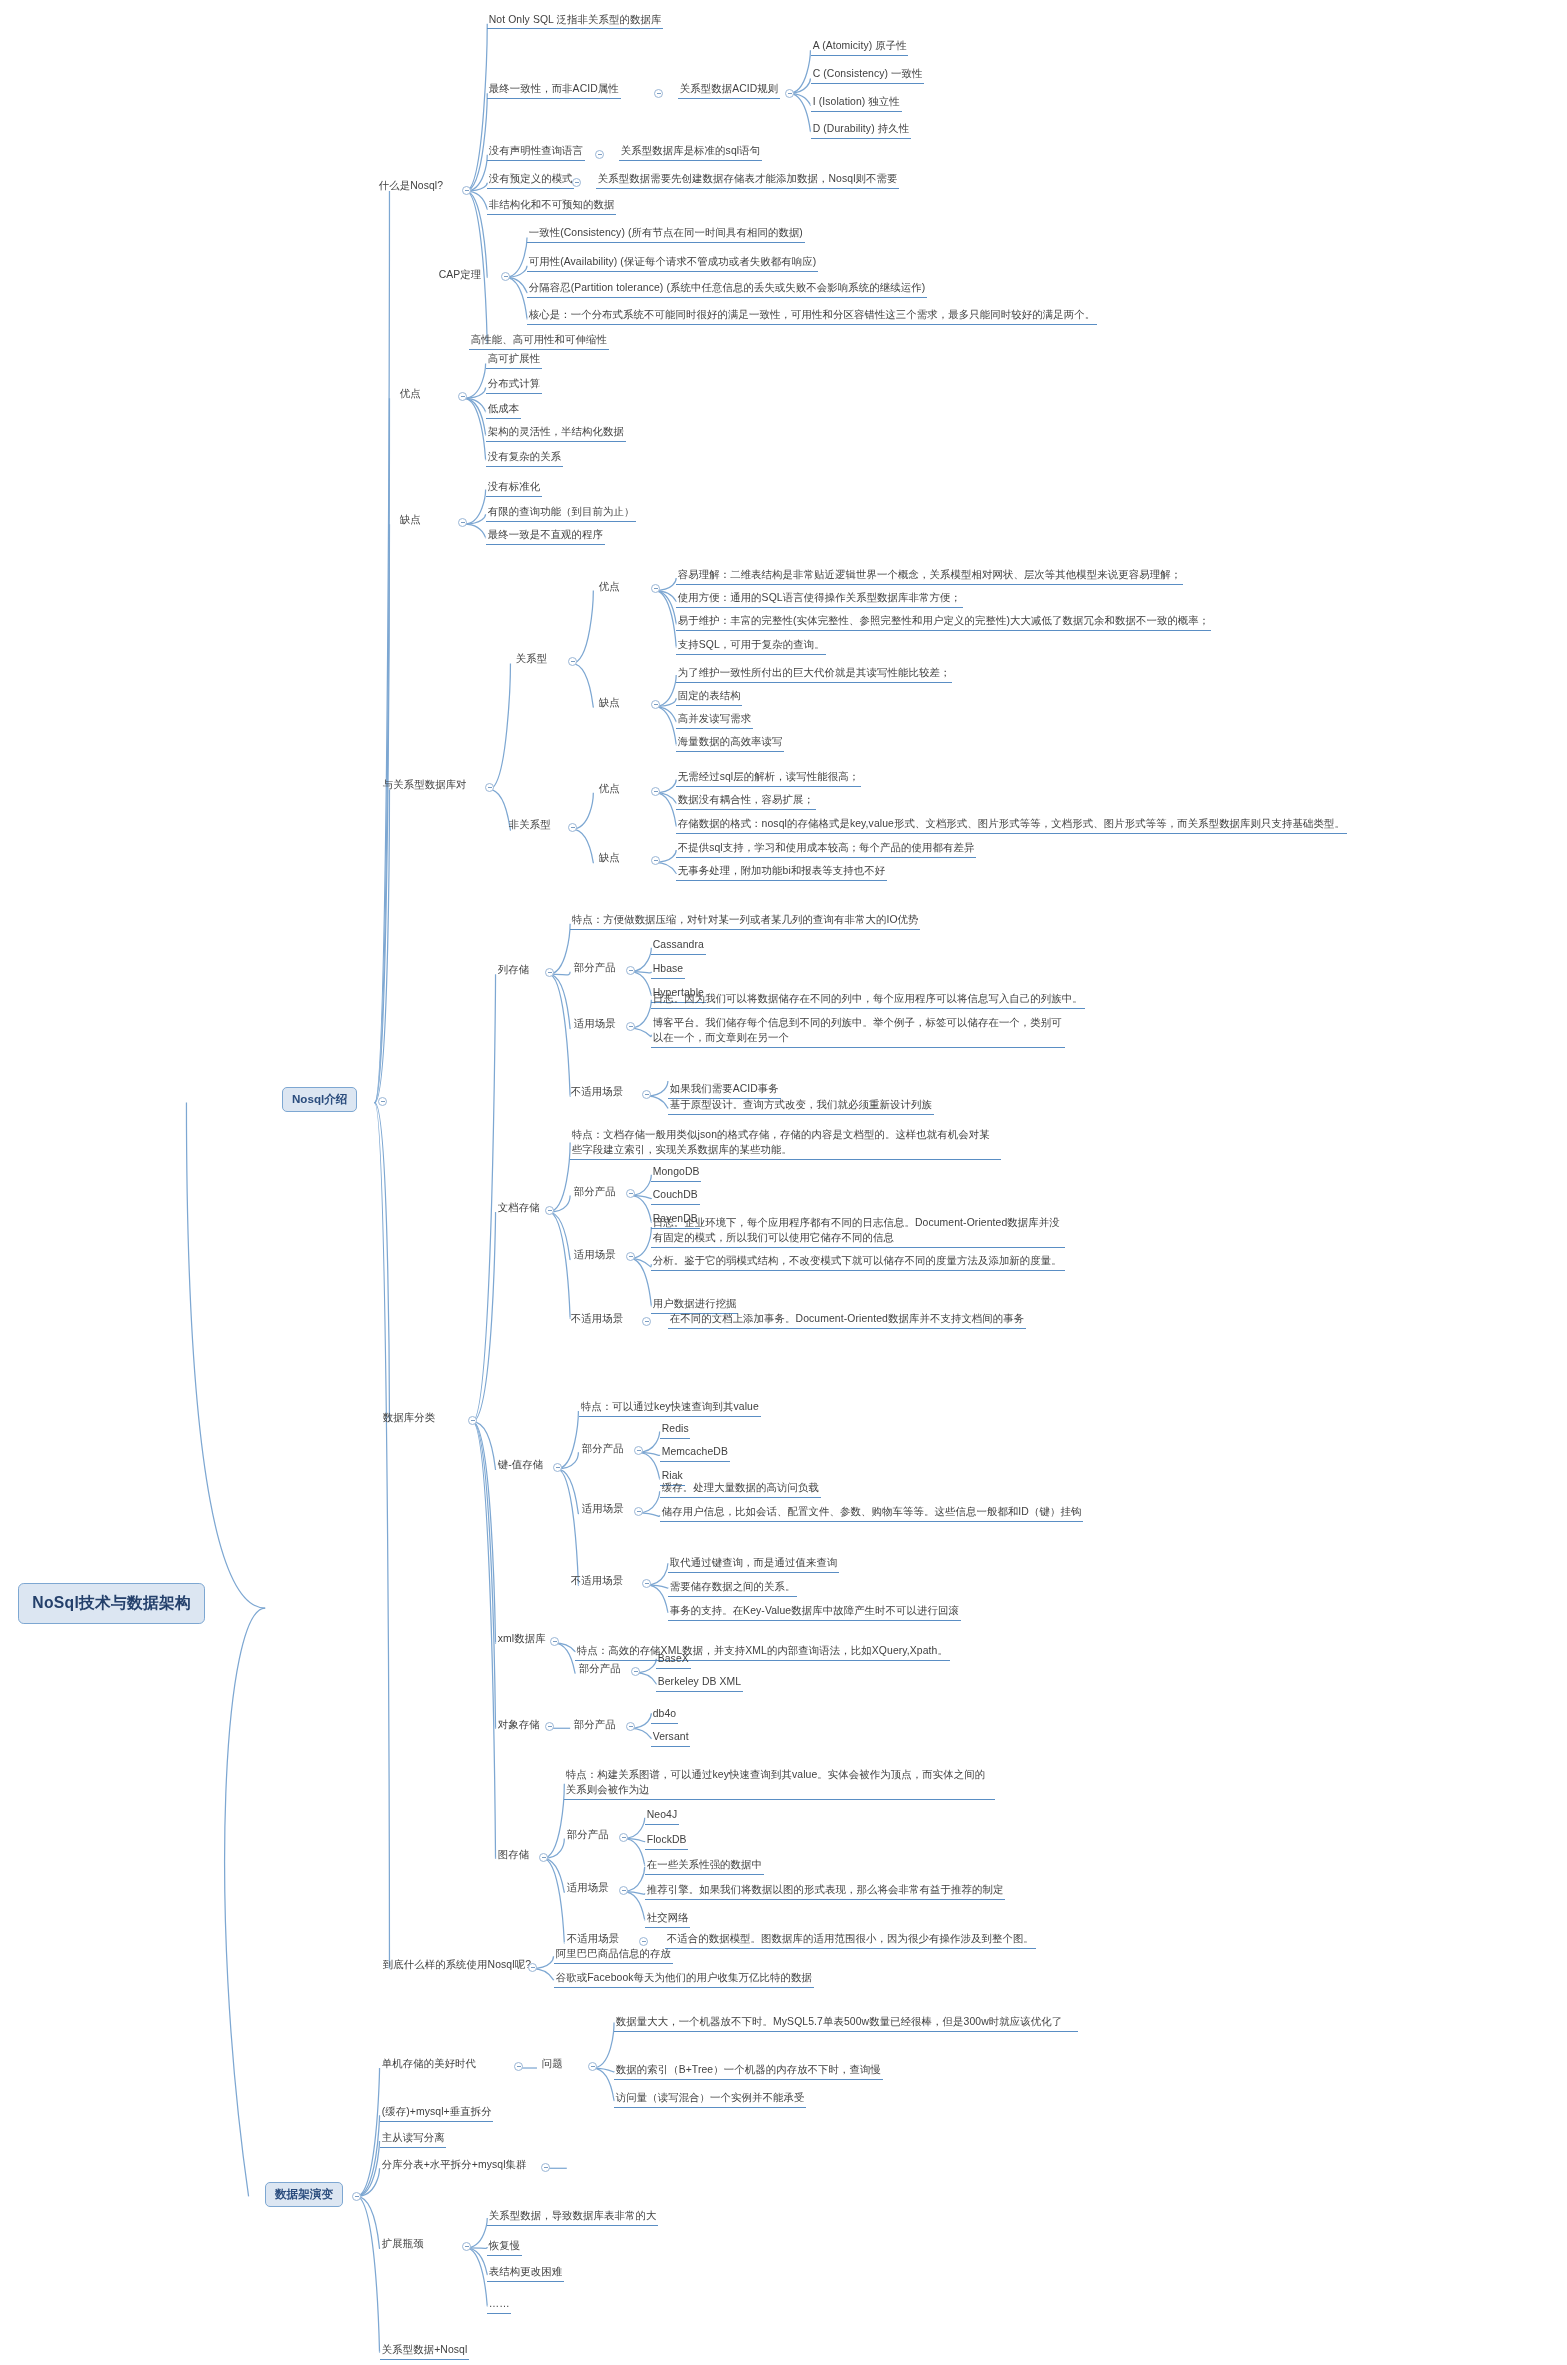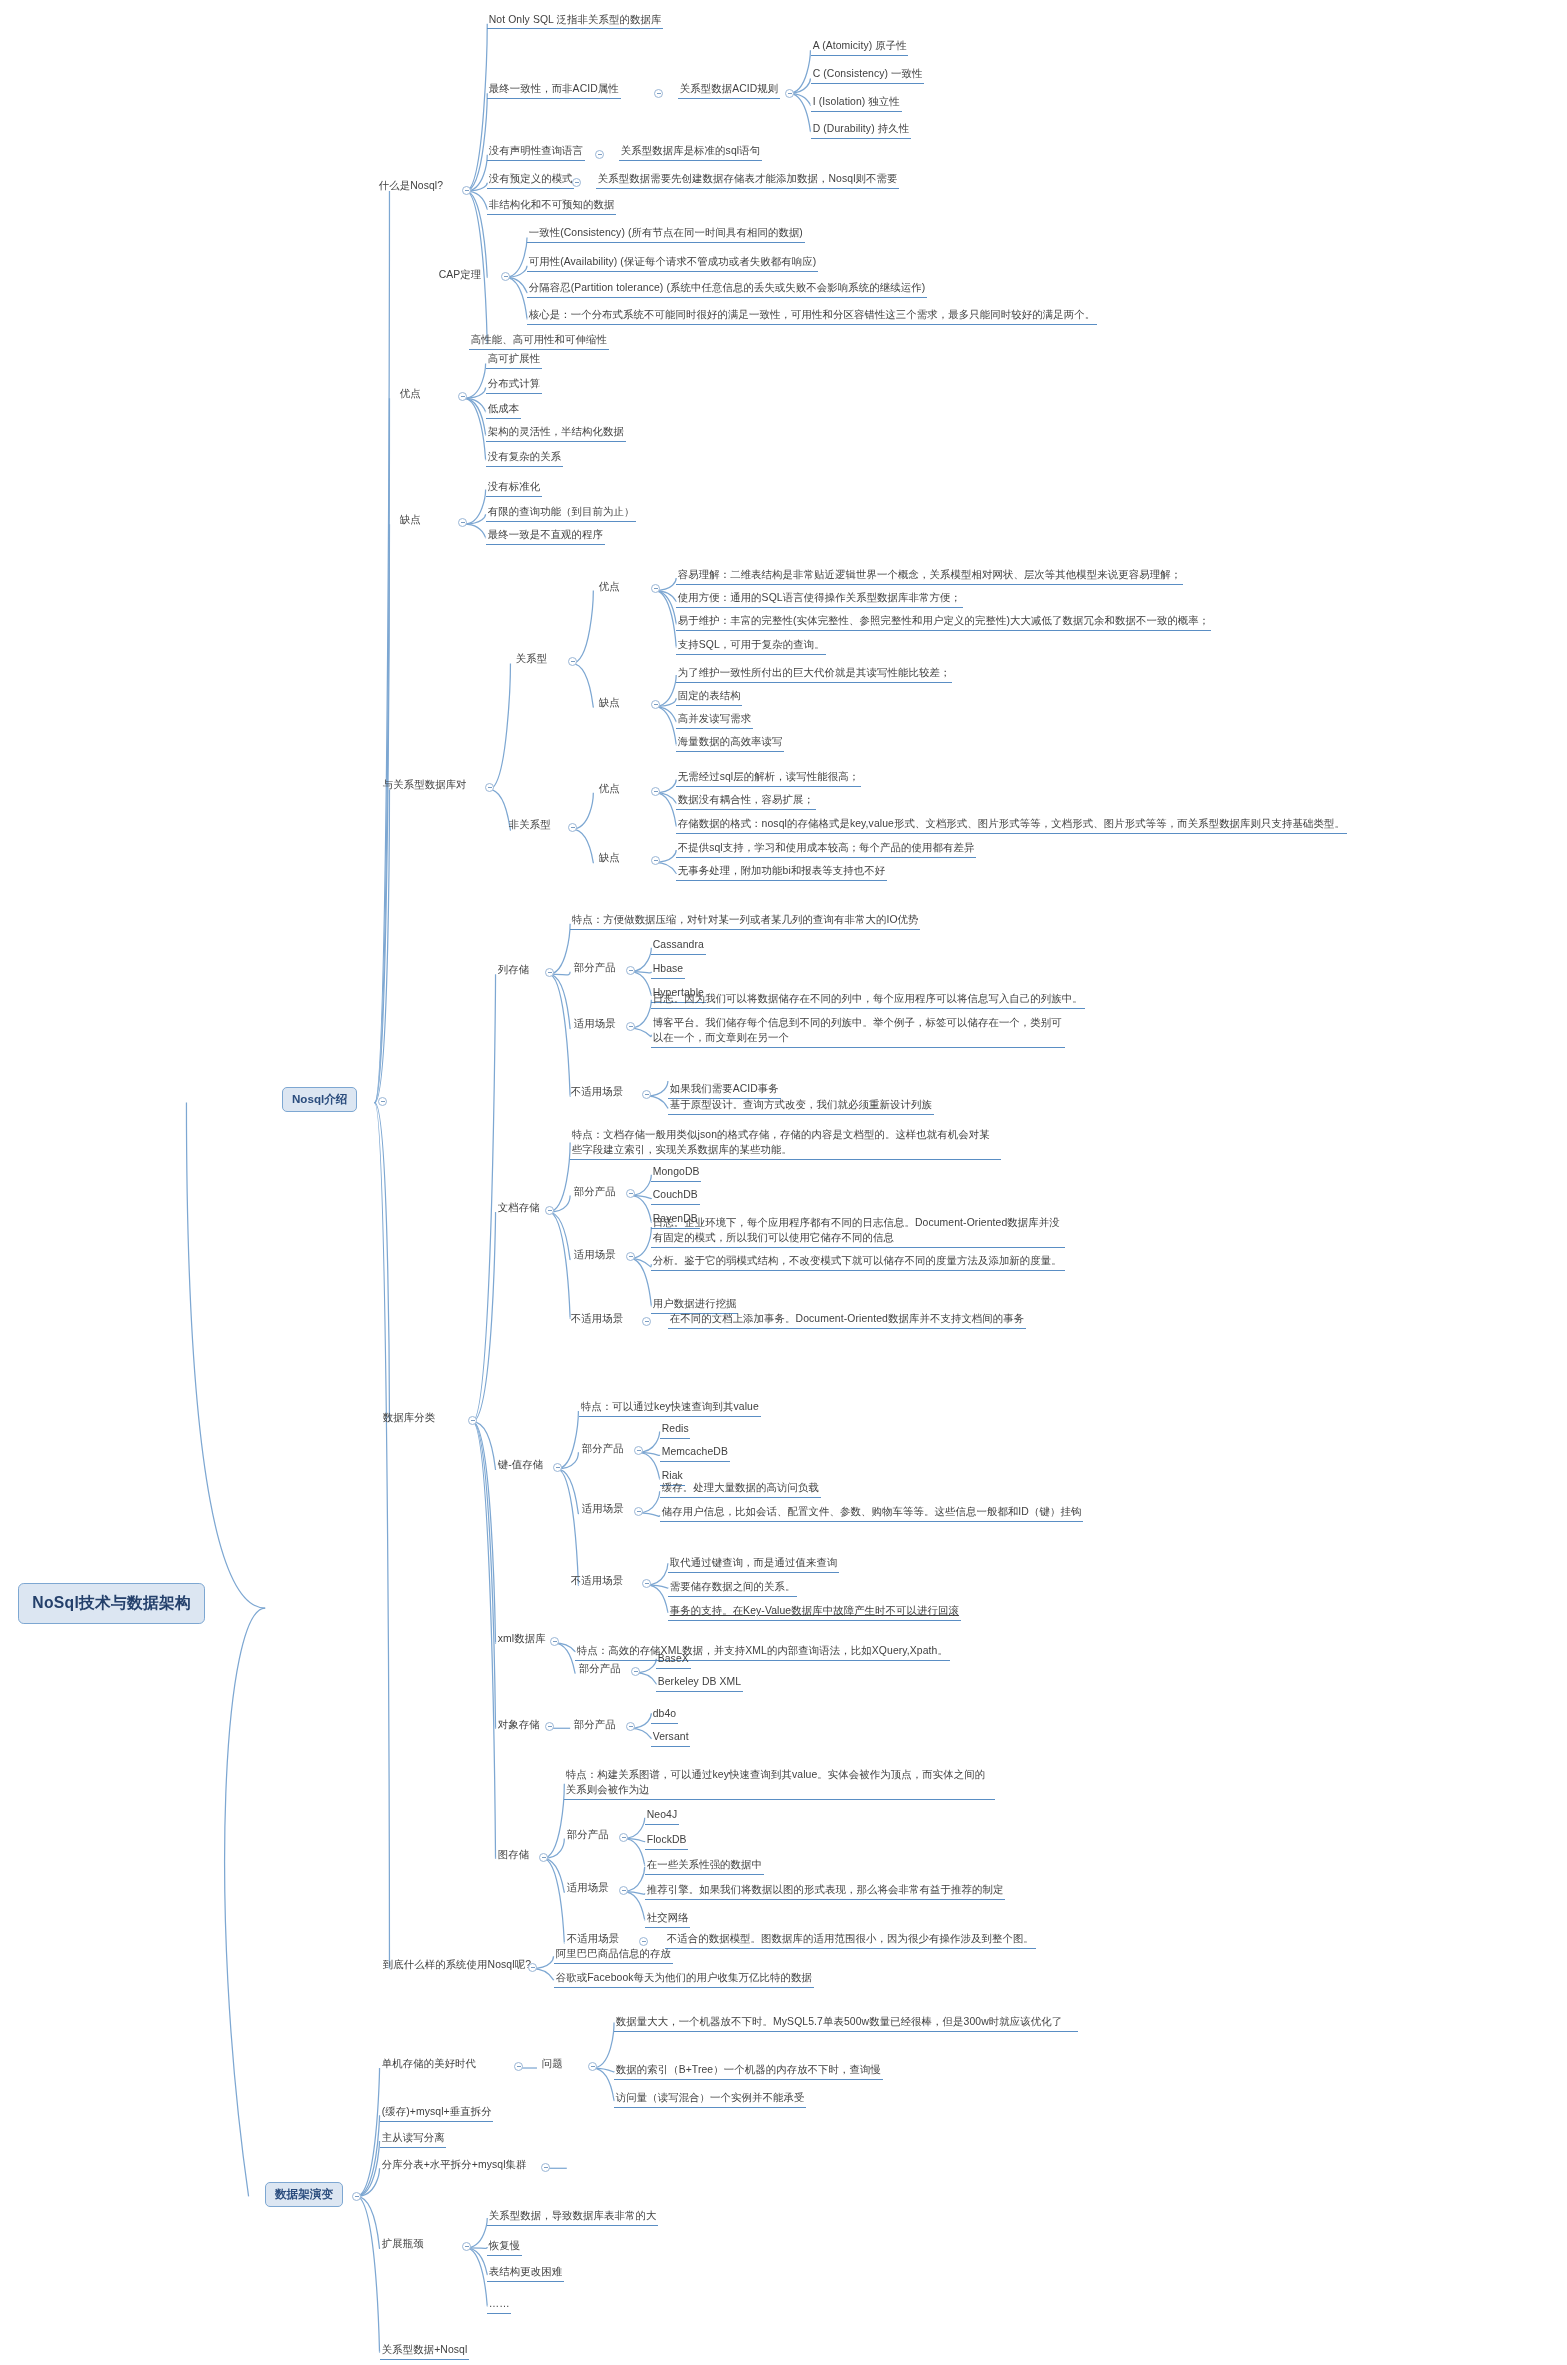--- a/index.html
+++ b/index.html
@@ -375,21 +375,21 @@
 
   <div class="node nb" style="left:580px; top:1501px;">适用场景</div>
   <div class="toggle" style="left:634px; top:1507px;"></div>
   <div class="node" style="left:660px; top:1480px;">缓存。处理大量数据的高访问负载</div>
   <div class="node" style="left:660px; top:1504px;">储存用户信息，比如会话、配置文件、参数、购物车等等。这些信息一般都和ID（键）挂钩</div>
 
   <div class="node nb" style="left:569px; top:1573px;">不适用场景</div>
   <div class="toggle" style="left:642px; top:1579px;"></div>
   <div class="node" style="left:668px; top:1555px;">取代通过键查询，而是通过值来查询</div>
   <div class="node" style="left:668px; top:1579px;">需要储存数据之间的关系。</div>
-  <div class="node" style="left:668px; top:1603px;text-decoration:underline;">事务的支持。在Key-Value数据库中故障产生时不可以进行回滚</div>
+  <div class="node" style="left:668px; top:1603px;">事务的支持。在Key-Value数据库中故障产生时不可以进行回滚</div>
 
   <div class="node nb" style="left:496px; top:1631px;">xml数据库</div>
   <div class="toggle" style="left:550px; top:1637px;"></div>
   <div class="node" style="left:575px; top:1643px;">特点：高效的存储XML数据，并支持XML的内部查询语法，比如XQuery,Xpath。</div>
 
   <div class="node nb" style="left:577px; top:1661px;">部分产品</div>
   <div class="toggle" style="left:631px; top:1667px;"></div>
   <div class="node" style="left:656px; top:1651px;">BaseX</div>
   <div class="node" style="left:656px; top:1674px;">Berkeley DB XML</div>
 

